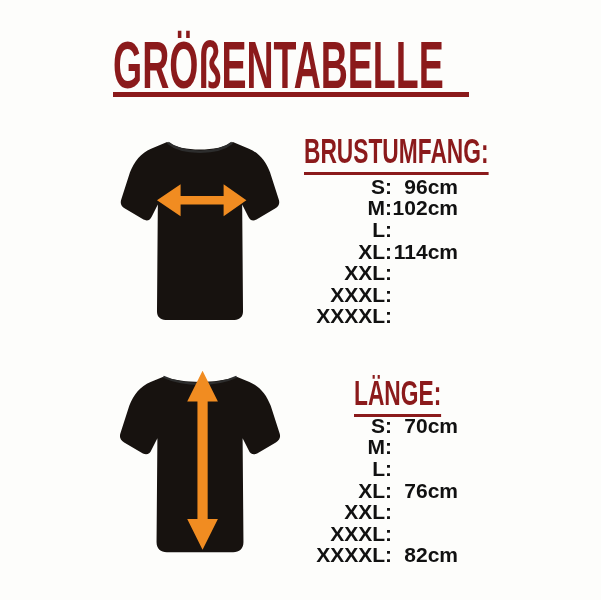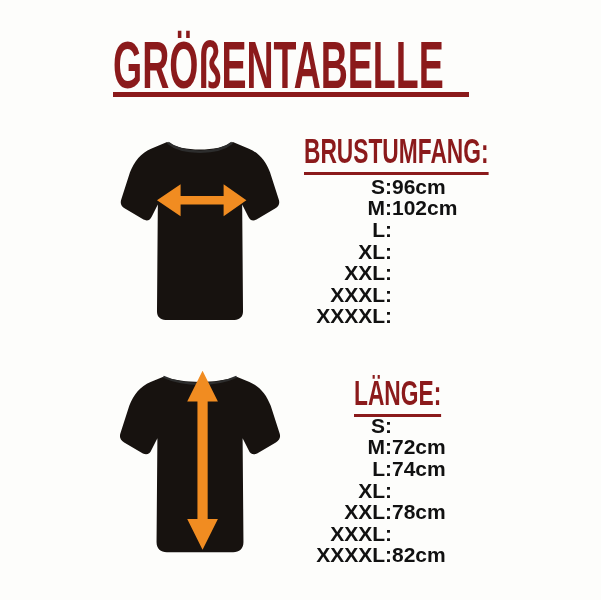--- a/index.html
+++ b/index.html
@@ -69,21 +69,21 @@
     font-weight: bold;
     color: #111111;
     white-space: nowrap;
   }
   .size-label {
     width: 92px;
     text-align: right;
   }
   .size-value {
     width: 66px;
-    text-align: left;
+    text-align: right;
   }
 
   
   .shirt { position: absolute; }
   .shirt-front { left: 119px; top: 131px; width: 162px; height: 194px; }
   .shirt-back  { left: 119px; top: 364px; width: 162px; height: 196px; }
 </style>
 </head>
 <body>
 
@@ -106,20 +106,21 @@
     </div>
     <div class="size-row">
       <span class="size-label">M:</span>
       <span class="size-value">102cm</span>
     </div>
     <div class="size-row">
       <span class="size-label">L:</span>
     </div>
     <div class="size-row">
       <span class="size-label">XL:</span>
+      <span class="size-value">114cm</span>
     </div>
     <div class="size-row">
       <span class="size-label">XXL:</span>
     </div>
     <div class="size-row">
       <span class="size-label">XXXL:</span>
     </div>
     <div class="size-row">
       <span class="size-label">XXXXL:</span>
     </div>
@@ -128,35 +129,34 @@
   <svg class="shirt shirt-back" viewBox="0 0 190 230">
     <path d="M52,15 C76,23 114,23 138,15 L153,21 C165,26 173,36 178,49 L188,80 C190,85 189,89 184,92 L162,105 C158,107 154,106 152,101 L145,87 L146,209 C146,217 141,221 134,221 L56,221 C49,221 44,217 44,209 L45,87 L38,101 C36,106 32,107 28,105 L6,92 C1,89 0,85 2,80 L12,49 C17,36 25,26 37,21 Z" fill="#17120f"></path>
     <path d="M52,15 C76,26 114,26 138,15" fill="none" stroke="#2d2d2d" stroke-width="2.5"></path>
     <polygon points="98,8 116,44 104,44 104,182 116,182 98,218 80,182 92,182 92,44 80,44" fill="#f18c21"></polygon>
   </svg>
 
   <div class="section-heading heading-length">LÄNGE:</div>
   <div class="size-list list-length">
     <div class="size-row">
       <span class="size-label">S:</span>
+      <span class="size-value">70cm</span>
     </div>
     <div class="size-row">
       <span class="size-label">M:</span>
-      <span class="size-value">72cm</span>
     </div>
     <div class="size-row">
       <span class="size-label">L:</span>
-      <span class="size-value">74cm</span>
     </div>
     <div class="size-row">
       <span class="size-label">XL:</span>
+      <span class="size-value">76cm</span>
     </div>
     <div class="size-row">
       <span class="size-label">XXL:</span>
-      <span class="size-value">78cm</span>
     </div>
     <div class="size-row">
       <span class="size-label">XXXL:</span>
     </div>
     <div class="size-row">
       <span class="size-label">XXXXL:</span>
       <span class="size-value">82cm</span>
     </div>
   </div>
 

